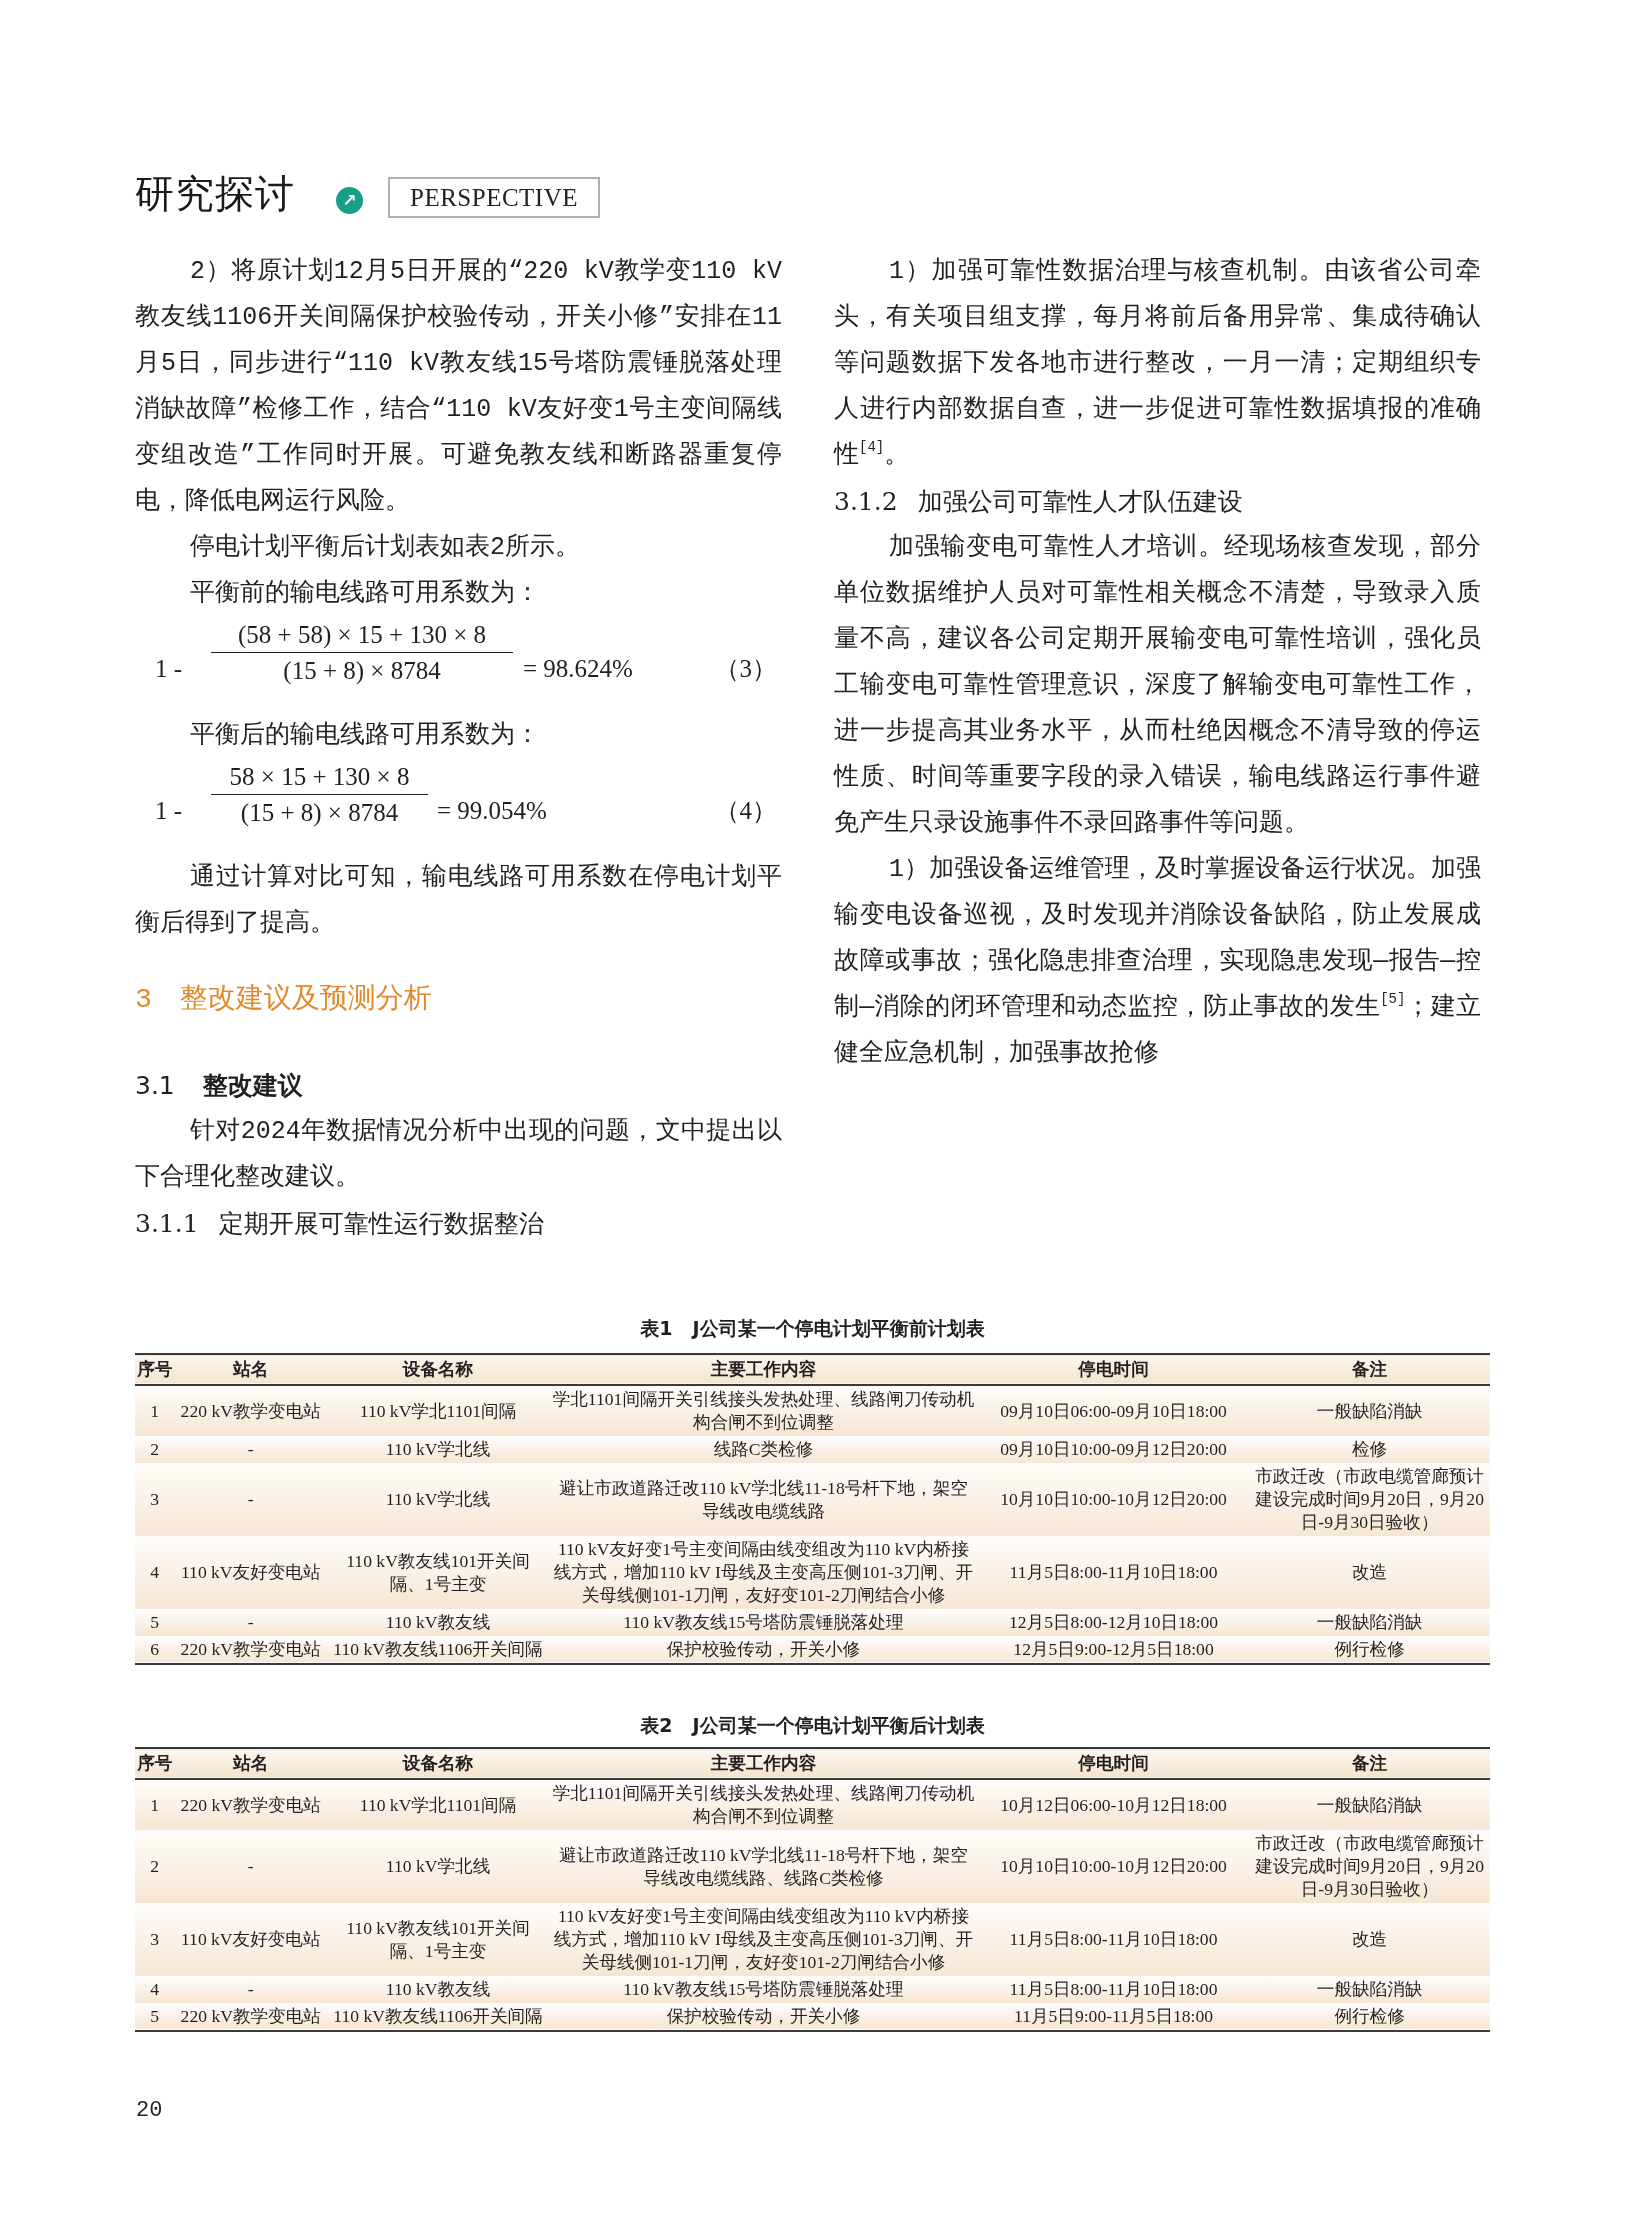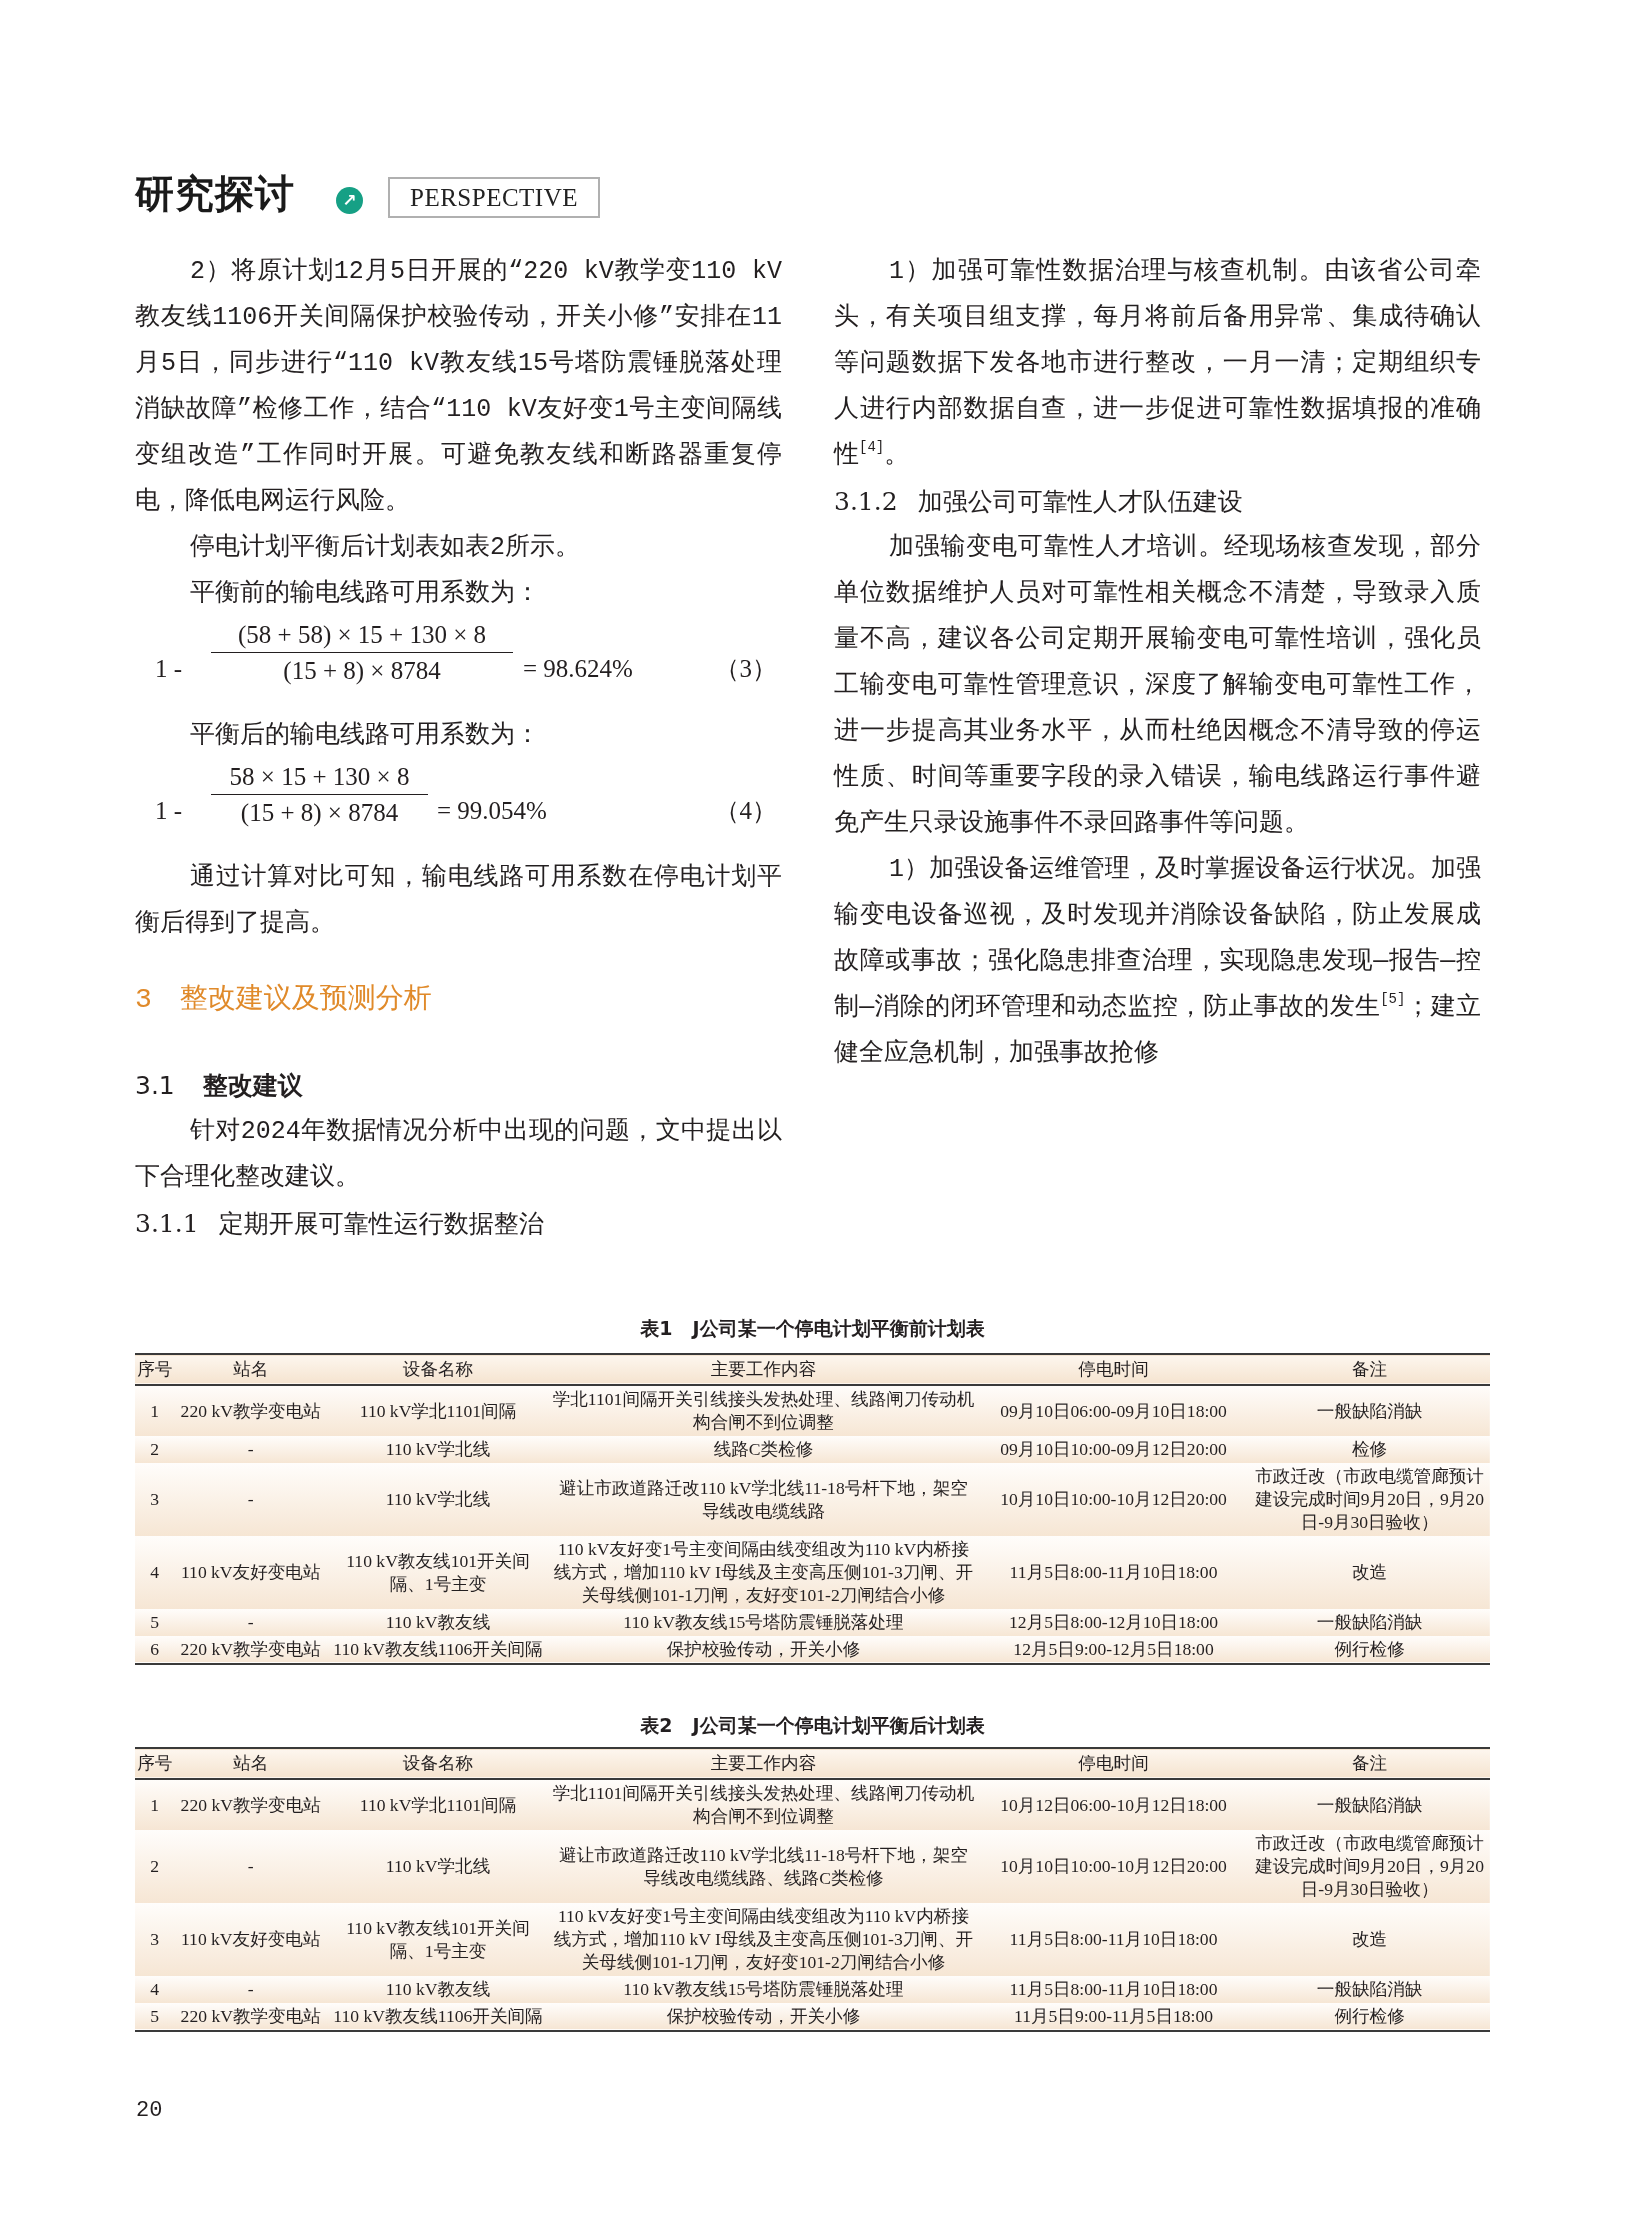--- a/index.html
+++ b/index.html
@@ -1,21 +1,21 @@
 <!DOCTYPE html>
 <html style="font-size:8px"><head>
 <meta charset="utf-8">
 <style>
   html, body { margin: 0; padding: 0; background: #ffffff; }
   body { width: 1645px; height: 2216px; position: relative; overflow: hidden;
          font-family: "DejaVu Serif", "Liberation Serif", serif; color: #231f20; }
   .abs { position: absolute; }
 
   
-  .hdr-title { left: 135px; top: 174px; font-family: "DejaVu Sans", sans-serif; font-weight: bold;
+  .hdr-title { left: 135px; top: 174px; font-family: "DejaVu Sans", sans-serif; font-weight: normal;
                font-size: 39px; letter-spacing: 1px; color: #1a1a1a; line-height: 1; }
   .hdr-badge { left: 336px; top: 187px; width: 27px; height: 27px; border-radius: 50%;
                background: #16a085; color: #fff; font-family: "DejaVu Sans", sans-serif; font-size: 17px;
                font-weight: bold; text-align: center; line-height: 27px; }
   .hdr-box { left: 388px; top: 177px; width: 212px; height: 41px; border: 2px solid #b0b0b0;
              box-sizing: border-box; font-family: "Liberation Serif", serif; font-size: 25px;
              text-align: center; line-height: 38px; color: #222; letter-spacing: 0.5px; }
 
   
   .col { width: 647px; font-size: 25px; line-height: 46px; text-align: justify; }
@@ -40,21 +40,21 @@
   .f-res { position: absolute; top: 29px; }
   .f-tag { position: absolute; right: 5px; top: 29px; }
 
   
   .tcap { position: absolute; left: 135px; width: 1355px; text-align: center;
           font-family: "DejaVu Sans", sans-serif; font-weight: bold; font-size: 19px; color: #231f20; }
   .tcap .num { margin-right: 20px; }
   table.plan { position: absolute; left: 135px; width: 1355px; border-collapse: collapse;
                font-family: "Liberation Serif", serif; font-size: 17.6px; line-height: 23px; color: #231f20; }
   table.plan thead tr { background: linear-gradient(#fdf6ee, #f5e4d0); border-top: 2.5px solid #3a3a3a; border-bottom: 2px solid #3a3a3a; }
-  table.plan th { font-weight: normal; padding: 3px 0; height: 22px; }
+  table.plan th { font-weight: bold; padding: 3px 0; height: 22px; }
   table.plan tbody tr { background: linear-gradient(#fffdfb, #f6e6d4); }
   table.plan tbody tr:last-child { border-bottom: 2.5px solid #3a3a3a; }
   table.plan td { text-align: center; vertical-align: middle; padding: 2px 2px; }
   .c-idx { width: 36px; }
   .c-station { width: 151px; }
   .c-device { width: 222px; }
   .c-work { width: 433px; }
   .c-time { width: 272px; }
   .c-remark { width: 241px; }
 

